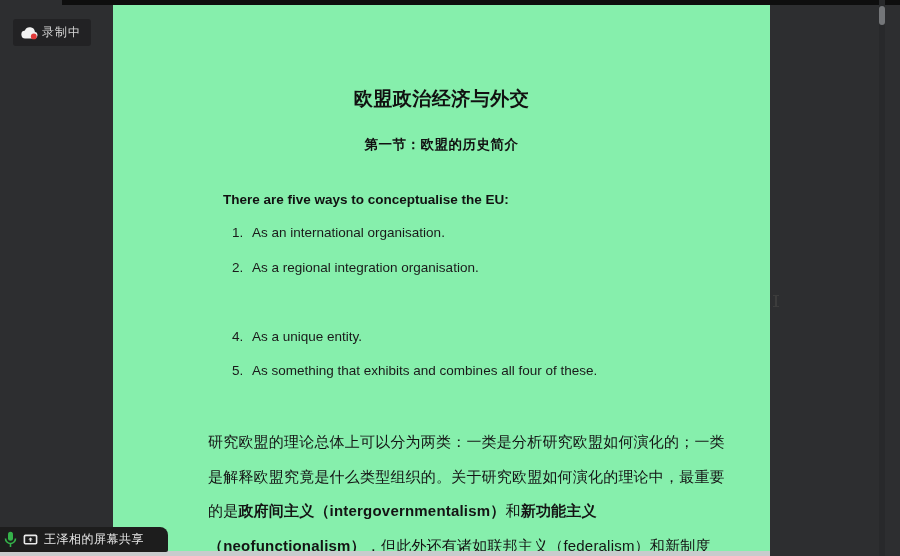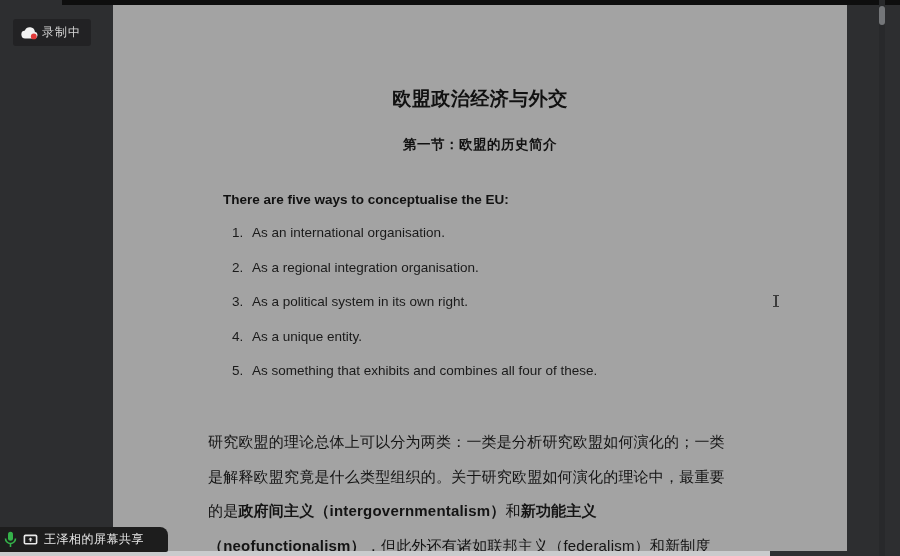--- a/index.html
+++ b/index.html
@@ -6,22 +6,22 @@
   *{box-sizing:border-box;}
   .stage{
     position:relative;width:900px;height:556px;overflow:hidden;
     background:#2d2e30;
     font-family:"Liberation Sans","DejaVu Sans",sans-serif;
   }
   
   .top-strip{position:absolute;left:62px;top:0;width:838px;height:5px;background:#0e0e0e;}
   
   .page{
-    position:absolute;left:113px;top:5px;width:734px;height:546px;
-    background:#a3a3a3;color:#1a1a1a;
+    position:absolute;left:113px;top:5px;width:657px;height:546px;
+    background:#86efac;color:#1a1a1a;
   }
   .doc-title{
     position:absolute;left:0;top:81px;width:100%;text-align:center;
     font-size:19px;font-weight:700;letter-spacing:0.5px;color:#111;
   }
   .doc-subtitle{
     position:absolute;left:0;top:131px;width:100%;text-align:center;
     font-size:13.5px;font-weight:700;letter-spacing:0.5px;color:#111;
   }
   .intro-heading{
@@ -74,23 +74,20 @@
     <div class="doc-subtitle">第一节：欧盟的历史简介</div>
 
     <div class="intro-heading">There are five ways to conceptualise the EU:</div>
 
     <div class="olist-item it-1">
       <span class="num">1.</span><span>As an international organisation.</span>
     </div>
     <div class="olist-item it-2">
       <span class="num">2.</span><span>As a regional integration organisation.</span>
     </div>
-    <div class="olist-item it-3">
-      <span class="num">3.</span><span>As a political system in its own right.</span>
-    </div>
     <div class="olist-item it-4">
       <span class="num">4.</span><span>As a unique entity.</span>
     </div>
     <div class="olist-item it-5">
       <span class="num">5.</span><span>As something that exhibits and combines all four of these.</span>
     </div>
 
     <div class="para-line pl-1">研究欧盟的理论总体上可以分为两类：一类是分析研究欧盟如何演化的；一类</div>
     <div class="para-line pl-2">是解释欧盟究竟是什么类型组织的。关于研究欧盟如何演化的理论中，最重要</div>
     <div class="para-line pl-3"><span>的是</span><b>政府间主义（intergovernmentalism）</b><span>和</span><b>新功能主义</b></div>

